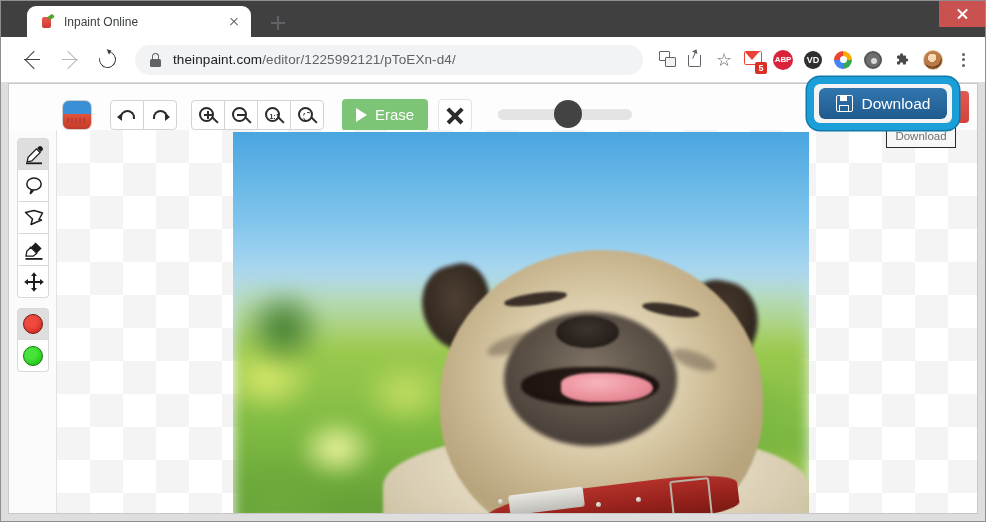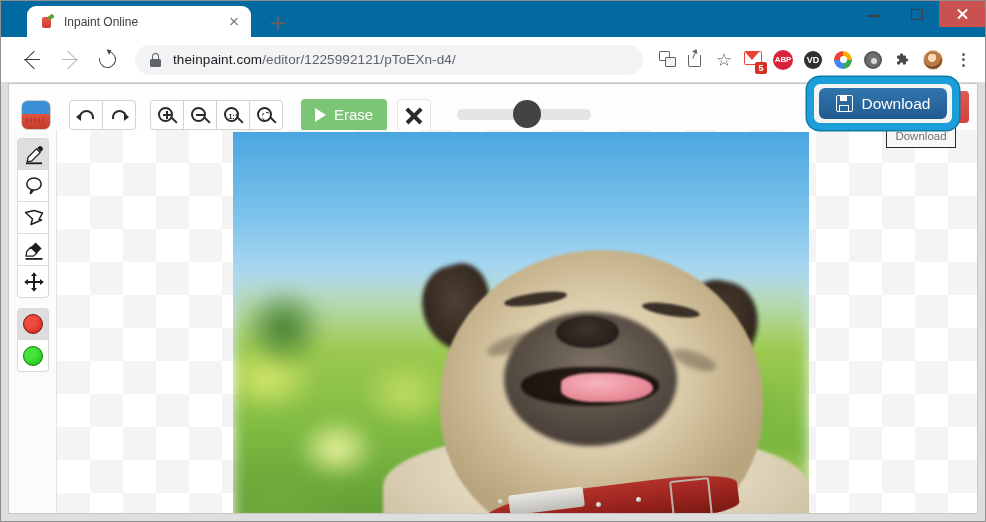--- a/index.html
+++ b/index.html
@@ -14,21 +14,21 @@
   #window {
     position: absolute; left: 0; top: 0;
     width: 986px; height: 522px;
     background: #dedede;
     border: 1px solid #8e8e8e;
   }
 
   
   #tabstrip {
     position: absolute; left: 0; top: 0; right: 0; height: 36px;
-    background: #0369a1;
+    background: #404040;
   }
   .tab {
     position: absolute; left: 26px; top: 5px;
     width: 224px; height: 31px;
     background: #ffffff;
     border-radius: 9px 9px 0 0;
     display: flex; align-items: center;
     padding: 0 8px 0 12px;
   }
   .tab-fav {
@@ -194,21 +194,21 @@
   #app {
     position: absolute; left: 7px; top: 82px; right: 7px; bottom: 7px;
     background: #fbfbfb;
     border: 1px solid #c8c8c8;
     overflow: hidden;
   }
   #apptoolbar {
     position: absolute; left:0; top:0; right:0; height: 62px;
     background: #fdfdfd;
     border-bottom: 1px solid #d6d6d6;
-    display: flex; align-items: center;
+    display: flex; align-items: center; padding-left: 41px;
   }
   #logo {
     width: 30px; height: 30px; margin-left: 12px; flex: 0 0 30px;
     border-radius: 7px; overflow: hidden;
     background: linear-gradient(180deg, #3b8fd4 0%, #3b8fd4 46%, #e0533c 46%, #c43b28 100%);
     border: 1px solid #cfcfcf;
     position: relative;
   }
   #logo::after {
     content:""; position:absolute; left:4px; top:17px; right:4px; height:5px;

